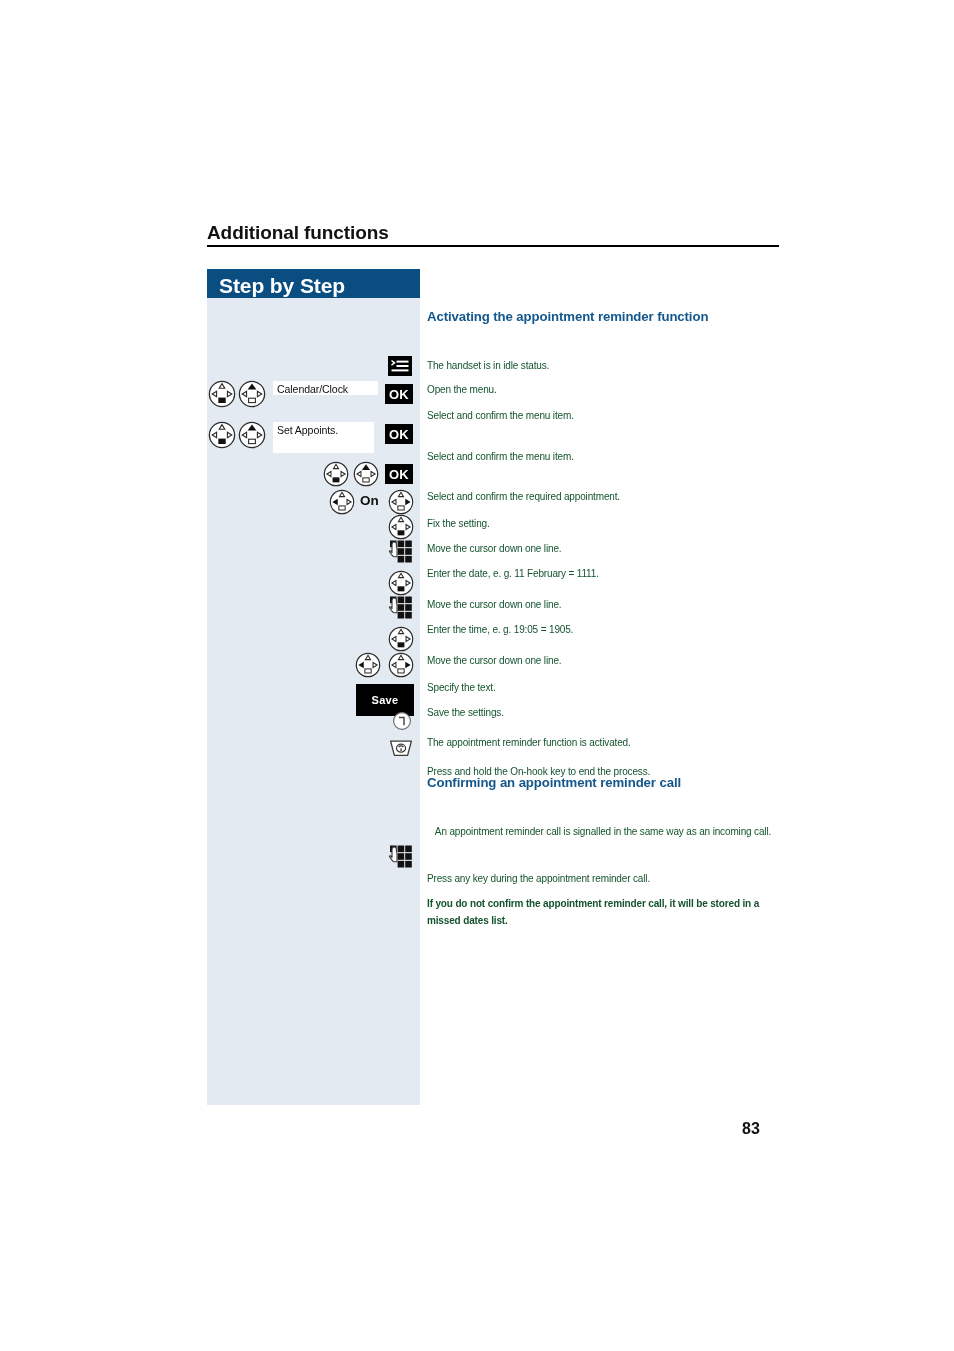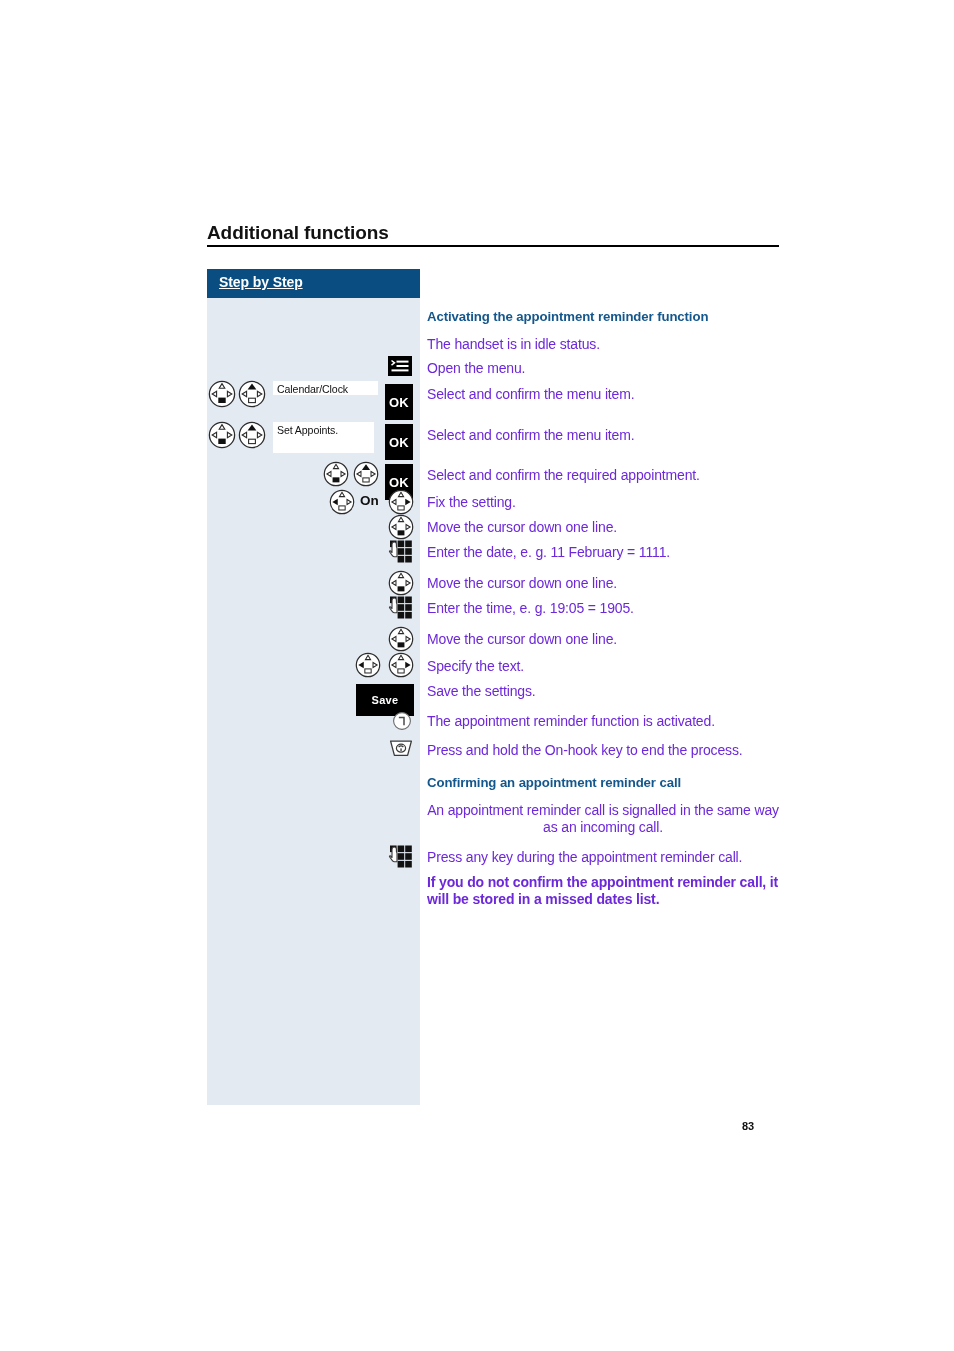--- a/index.html
+++ b/index.html
@@ -50,41 +50,41 @@
     left: 0;
     top: 0;
     width: 213px;
     height: 29px;
     background: #0a4d81;
   }
   .sidebar-title {
     position: absolute;
     left: 12px;
     top: 5px;
-    font-size: 14px;
+    font-size: 21px;
     font-weight: bold;
     color: #ffffff;
     letter-spacing: -0.1px;
-    text-decoration: underline;
   }
   .sec-heading {
     position: absolute;
     left: 427px;
     font-size: 13.2px;
     font-weight: bold;
     color: #14578c;
     letter-spacing: -0.1px;
   }
   .body-text {
     position: absolute;
     left: 427px;
-    font-size: 14px;
-    color: #6d28d9;
+    font-size: 10px;
+    color: #14532d;
     line-height: 16.5px;
     letter-spacing: -0.15px;
+    margin-top: 22px;
   }
 
   
   .field-box {
     position: absolute;
     background: #ffffff;
     box-sizing: border-box;
   }
   .field-box span {
     position: absolute;
@@ -100,37 +100,37 @@
   .key-btn {
     position: absolute;
     background: #000000;
     color: #ffffff;
     font-weight: bold;
     display: flex;
     align-items: center;
     justify-content: center;
     letter-spacing: 0.3px;
   }
-  .key-ok { width: 28px; height: 36px; font-size: 13px; }
+  .key-ok { width: 28px; height: 20px; font-size: 13px; }
   .key-save { width: 58px; height: 32px; font-size: 11px; }
 
   .on-label {
     position: absolute;
     font-size: 13.5px;
     font-weight: bold;
     color: #111111;
   }
 
   .icon-wrap { position: absolute; }
   svg { display: block; }
   .page-no {
     position: absolute;
     left: 742px;
     top: 1120px;
-    font-size: 11px;
+    font-size: 16px;
     font-weight: bold;
     color: #111111;
   }
 </style>
 </head>
 <body>
 
 <div class="page-header">Additional functions</div>
 <div class="header-rule"></div>
 

